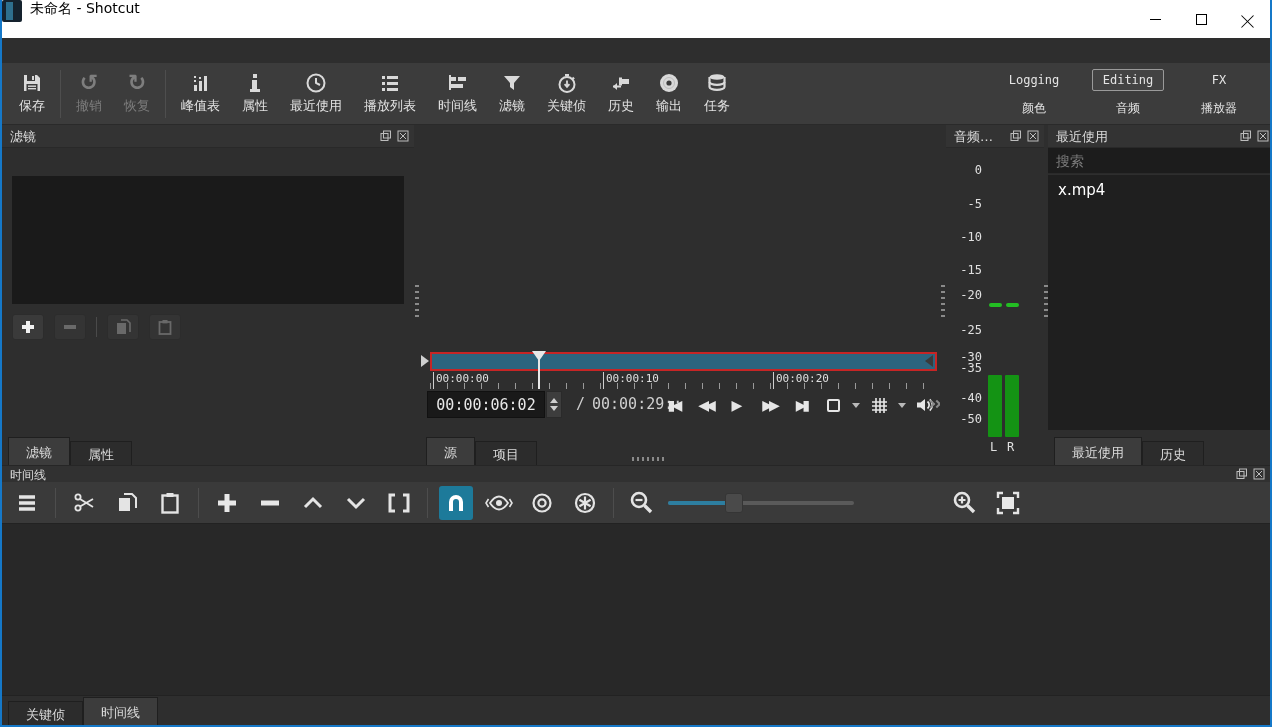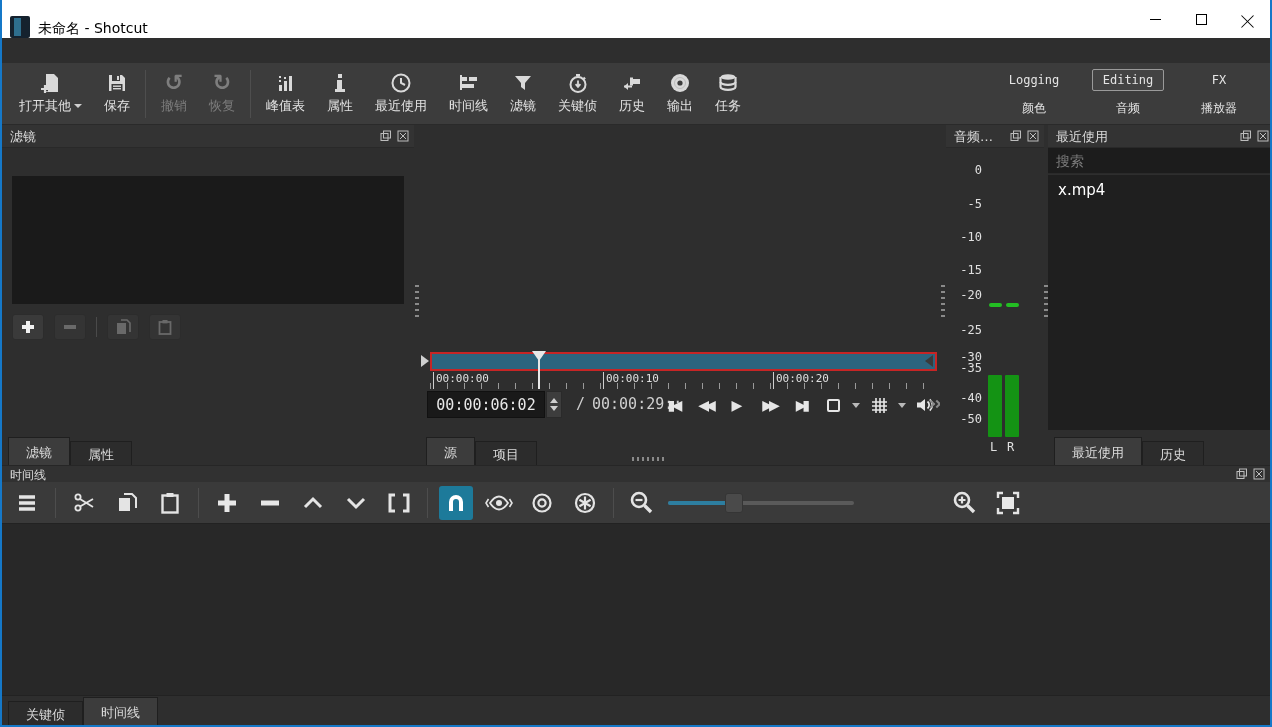--- a/index.html
+++ b/index.html
@@ -1,20 +1,20 @@
 <!DOCTYPE html>
 <html><head>
 <meta charset="utf-8">
 <style>
   *{box-sizing:border-box;margin:0;padding:0}
   body{margin:0;background:#666;font-family:"DejaVu Sans",sans-serif;-webkit-font-smoothing:antialiased}
   #window{position:relative;width:1272px;height:727px;background:#2e2e2e;border:2px solid #1578c8;border-top:none;overflow:hidden}
 
   
-  #titlebar{position:absolute;left:0;top:0;width:100%;height:38px;background:#fff;display:flex;align-items:flex-end;padding-left:8px}
+  #titlebar{position:absolute;left:0;top:0;width:100%;height:38px;background:#fff;display:flex;align-items:flex-start;}
   #app-icon{width:20px;height:22px;background:#15222e;border-radius:2px;margin-right:8px;position:relative}
   #app-icon::after{content:"";position:absolute;left:4px;top:2px;width:7px;height:18px;background:#2e6f8e}
   #title-text{font-size:14px;color:#000}
   .win-ctl{position:absolute;top:0;width:46px;height:38px;display:flex;align-items:center;justify-content:center}
   .ctl-min{right:92px}.ctl-max{right:46px}.ctl-close{right:0}
   .glyph-min{width:11px;height:1px;background:#000}
   .glyph-max{width:11px;height:11px;border:1px solid #000}
   .glyph-close{position:relative;width:13px;height:13px}
   .glyph-close::before,.glyph-close::after{content:"";position:absolute;left:6px;top:0;width:1px;height:17px;background:#000}
   .glyph-close::before{transform:rotate(45deg)}.glyph-close::after{transform:rotate(-45deg)}
@@ -157,33 +157,20 @@
     <div class="win-ctl ctl-close">
         <div class="glyph-close"></div>
       </div>
   </div>
 
 
   <div id="toolbar">
     <div class="tbtn">
       <span>
           <svg width="22" height="22" viewBox="0 0 22 22">
-            <path d="M6 2h8l4 4v14H6z" fill="#d9d9d9"></path>
-            <path d="M4 14v8 M0 18h8" stroke="#3c3c3c" stroke-width="2.4"></path>
-            <path d="M4 13v8 M0 17h8" stroke="#d9d9d9" stroke-width="2.2" transform="translate(1,0)"></path>
-          </svg>
-        </span>
-      <span class="label-row">
-          <span>打开其他</span>
-          <span class="caret-down"></span>
-        </span>
-    </div>
-    <div class="tbtn">
-      <span>
-          <svg width="22" height="22" viewBox="0 0 22 22">
             <path d="M3 3h13l3 3v13H3z" fill="#d9d9d9"></path>
             <rect x="6" y="3" width="8" height="6" fill="#3c3c3c"></rect>
             <rect x="11" y="4" width="2" height="4" fill="#d9d9d9"></rect>
             <rect x="5.5" y="12" width="11" height="7" fill="#3c3c3c"></rect>
             <rect x="7" y="13.5" width="8" height="1.4" fill="#d9d9d9"></rect>
             <rect x="7" y="16" width="8" height="1.4" fill="#d9d9d9"></rect>
           </svg>
         </span>
       <span>保存</span>
     </div>
@@ -221,20 +208,33 @@
       <span>属性</span>
     </div>
     <div class="tbtn">
       <span>
           <svg width="22" height="22" viewBox="0 0 22 22">
             <circle cx="11" cy="11" r="8.5" fill="none" stroke="#d9d9d9" stroke-width="2"></circle>
             <path d="M11 6v5l4 2" fill="none" stroke="#d9d9d9" stroke-width="2"></path>
           </svg>
         </span>
       <span>最近使用</span>
+    </div>
+    <div class="tbtn">
+      <span>
+          <svg width="22" height="22" viewBox="0 0 22 22">
+            <rect x="3" y="4" width="3" height="3" fill="#d9d9d9"></rect>
+            <rect x="8" y="4" width="11" height="3" fill="#d9d9d9"></rect>
+            <rect x="3" y="10" width="3" height="3" fill="#d9d9d9"></rect>
+            <rect x="8" y="10" width="11" height="3" fill="#d9d9d9"></rect>
+            <rect x="3" y="16" width="3" height="3" fill="#d9d9d9"></rect>
+            <rect x="8" y="16" width="11" height="3" fill="#d9d9d9"></rect>
+          </svg>
+        </span>
+      <span>播放列表</span>
     </div>
     <div class="tbtn">
       <span>
           <svg width="22" height="22" viewBox="0 0 22 22">
             <rect x="3" y="5" width="6" height="4" fill="#d9d9d9"></rect>
             <rect x="11" y="5" width="8" height="4" fill="#d9d9d9"></rect>
             <rect x="3" y="12" width="13" height="4" fill="#d9d9d9"></rect>
             <rect x="2" y="3" width="2" height="15" fill="#d9d9d9"></rect>
           </svg>
         </span>

